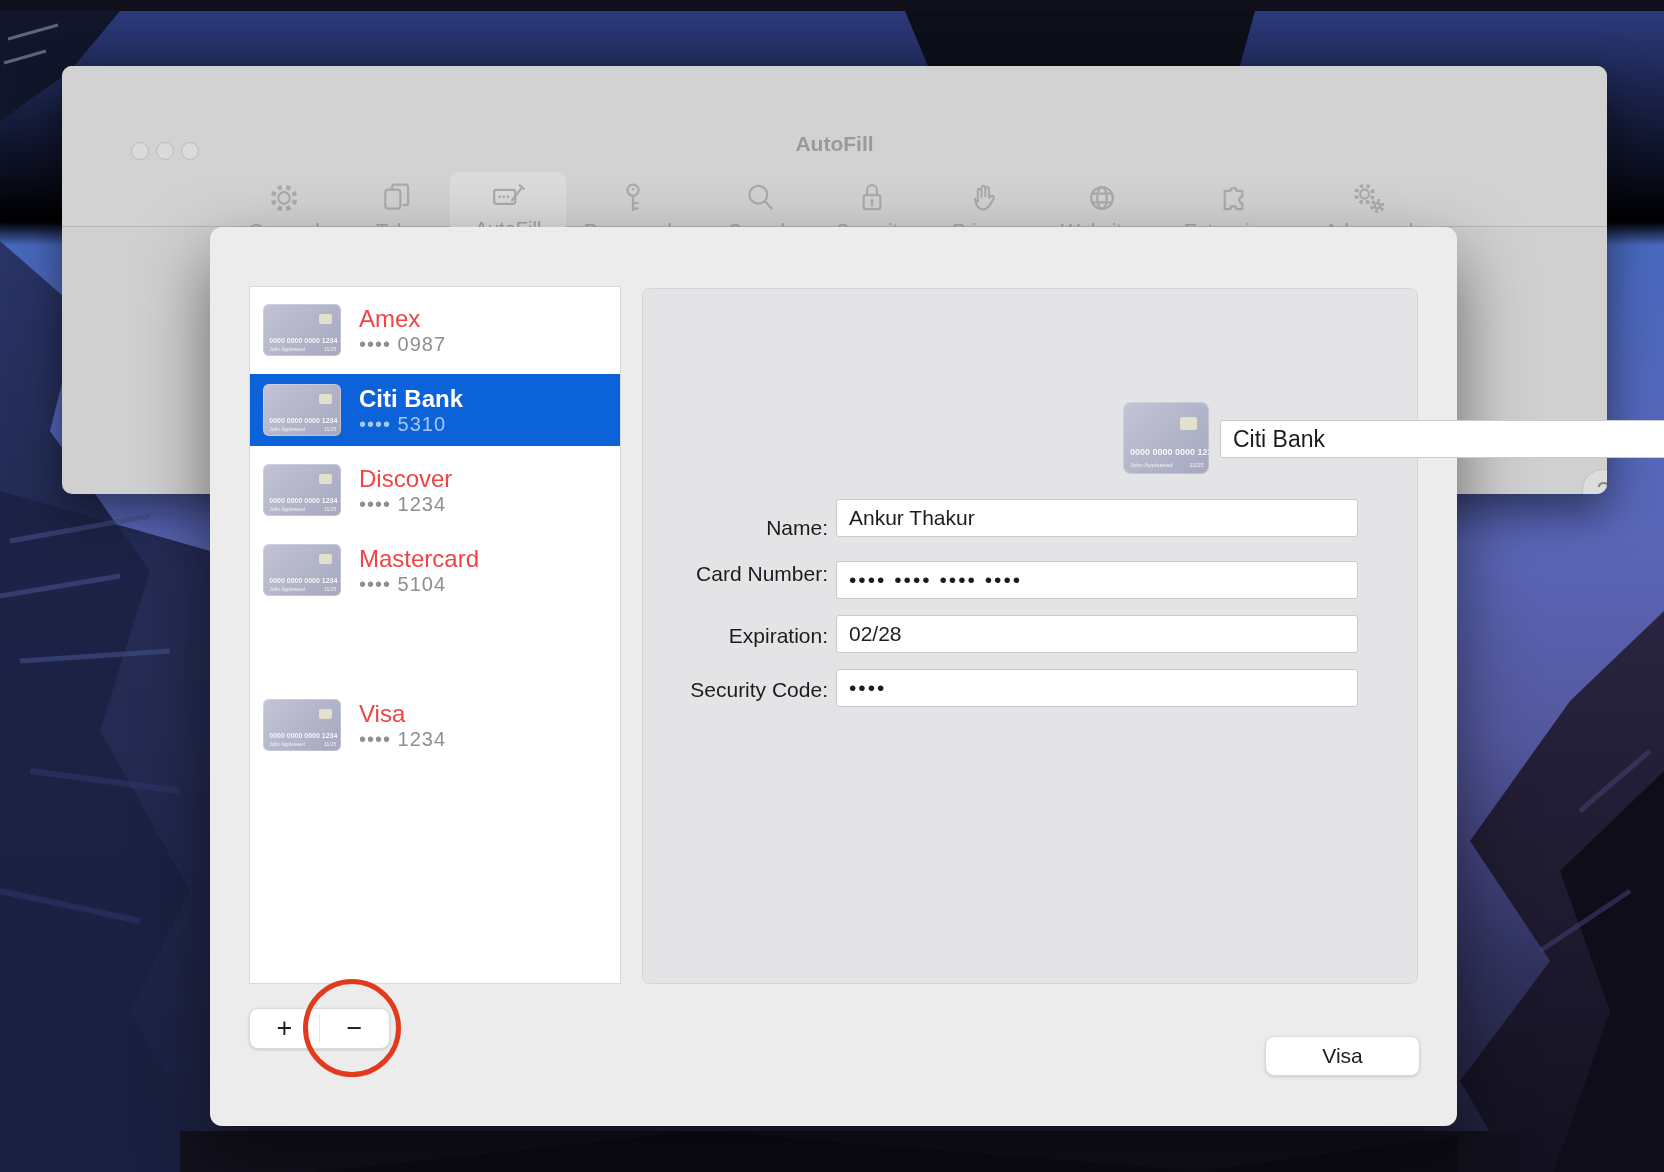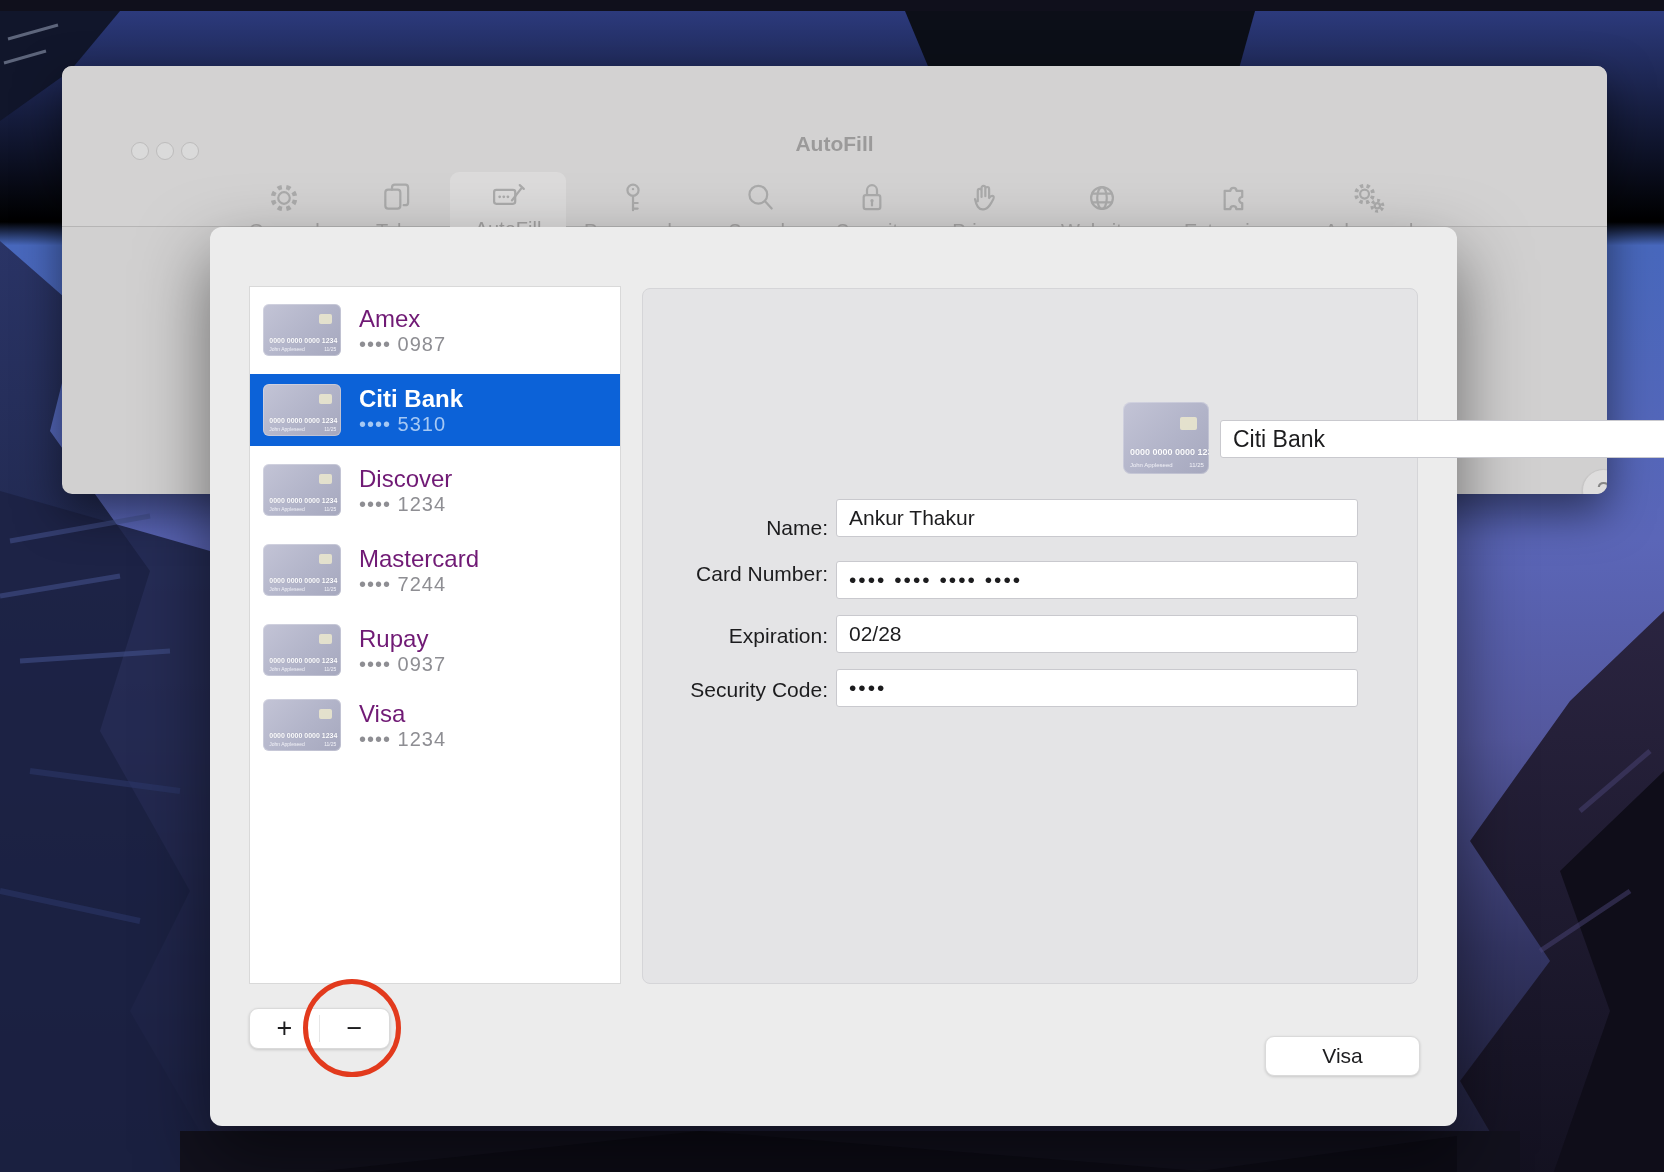--- a/index.html
+++ b/index.html
@@ -32,21 +32,21 @@
 
   
   .sheet { position:absolute; left:210px; top:216px; width:1247px; height:899px;
     border-radius:12px; background:#ececec; box-shadow:0 30px 70px rgba(0,0,0,.5); }
 
   .card-list { position:absolute; left:39px; top:59px; width:372px; height:698px;
     background:#ffffff; border:1px solid #d9d9d9; }
   .card-row { position:absolute; left:0; width:100%; height:72px; display:flex;
     align-items:center; }
   .card-row.selected { background:#0c62d8; }
-  .row-name { font-size:24px; color:#701a75; line-height:29px; }
+  .row-name { font-size:24px; color:#ef4444; line-height:29px; }
   .card-row.selected .row-name { color:#ffffff; font-weight:bold; }
   .row-sub { font-size:20px; color:#8e8e93; letter-spacing:1px; }
   .card-row.selected .row-sub { color:#a5c8f4; }
 
   
   .ccard { position:relative; border-radius:6px; overflow:hidden; flex:none;
     background:linear-gradient(135deg,#c3c4d6 0%,#b2b4c9 55%,#a6a8be 100%);
     box-shadow:inset 0 0 0 1px rgba(255,255,255,.25); }
   .ccard .chip { position:absolute; background:#e9e5cd; border-radius:2px; opacity:.9; }
   .ccard .ccnum { position:absolute; left:8%; color:#fdfdff; font-weight:bold;
@@ -277,38 +277,24 @@
         <div class="ccard small">
           <div class="chip"></div>
           <div class="ccnum">0000 0000 0000 1234</div>
           <div class="ccrow">
               <span>John Appleseed</span>
               <span>11/25</span>
             </div>
         </div>
         <div>
           <div class="row-name">Mastercard</div>
-          <div class="row-sub">•••• 7244</div>
-        </div>
-      </div>
-
-      <div class="card-row" style="top:327px">
-        <div class="ccard small">
-          <div class="chip"></div>
-          <div class="ccnum">0000 0000 0000 1234</div>
-          <div class="ccrow">
-              <span>John Appleseed</span>
-              <span>11/25</span>
-            </div>
-        </div>
-        <div>
-          <div class="row-name">Rupay</div>
-          <div class="row-sub">•••• 0937</div>
-        </div>
-      </div>
+          <div class="row-sub">•••• 5104</div>
+        </div>
+      </div>
+
 
       <div class="card-row" style="top:402px">
         <div class="ccard small">
           <div class="chip"></div>
           <div class="ccnum">0000 0000 0000 1234</div>
           <div class="ccrow">
               <span>John Appleseed</span>
               <span>11/25</span>
             </div>
         </div>

